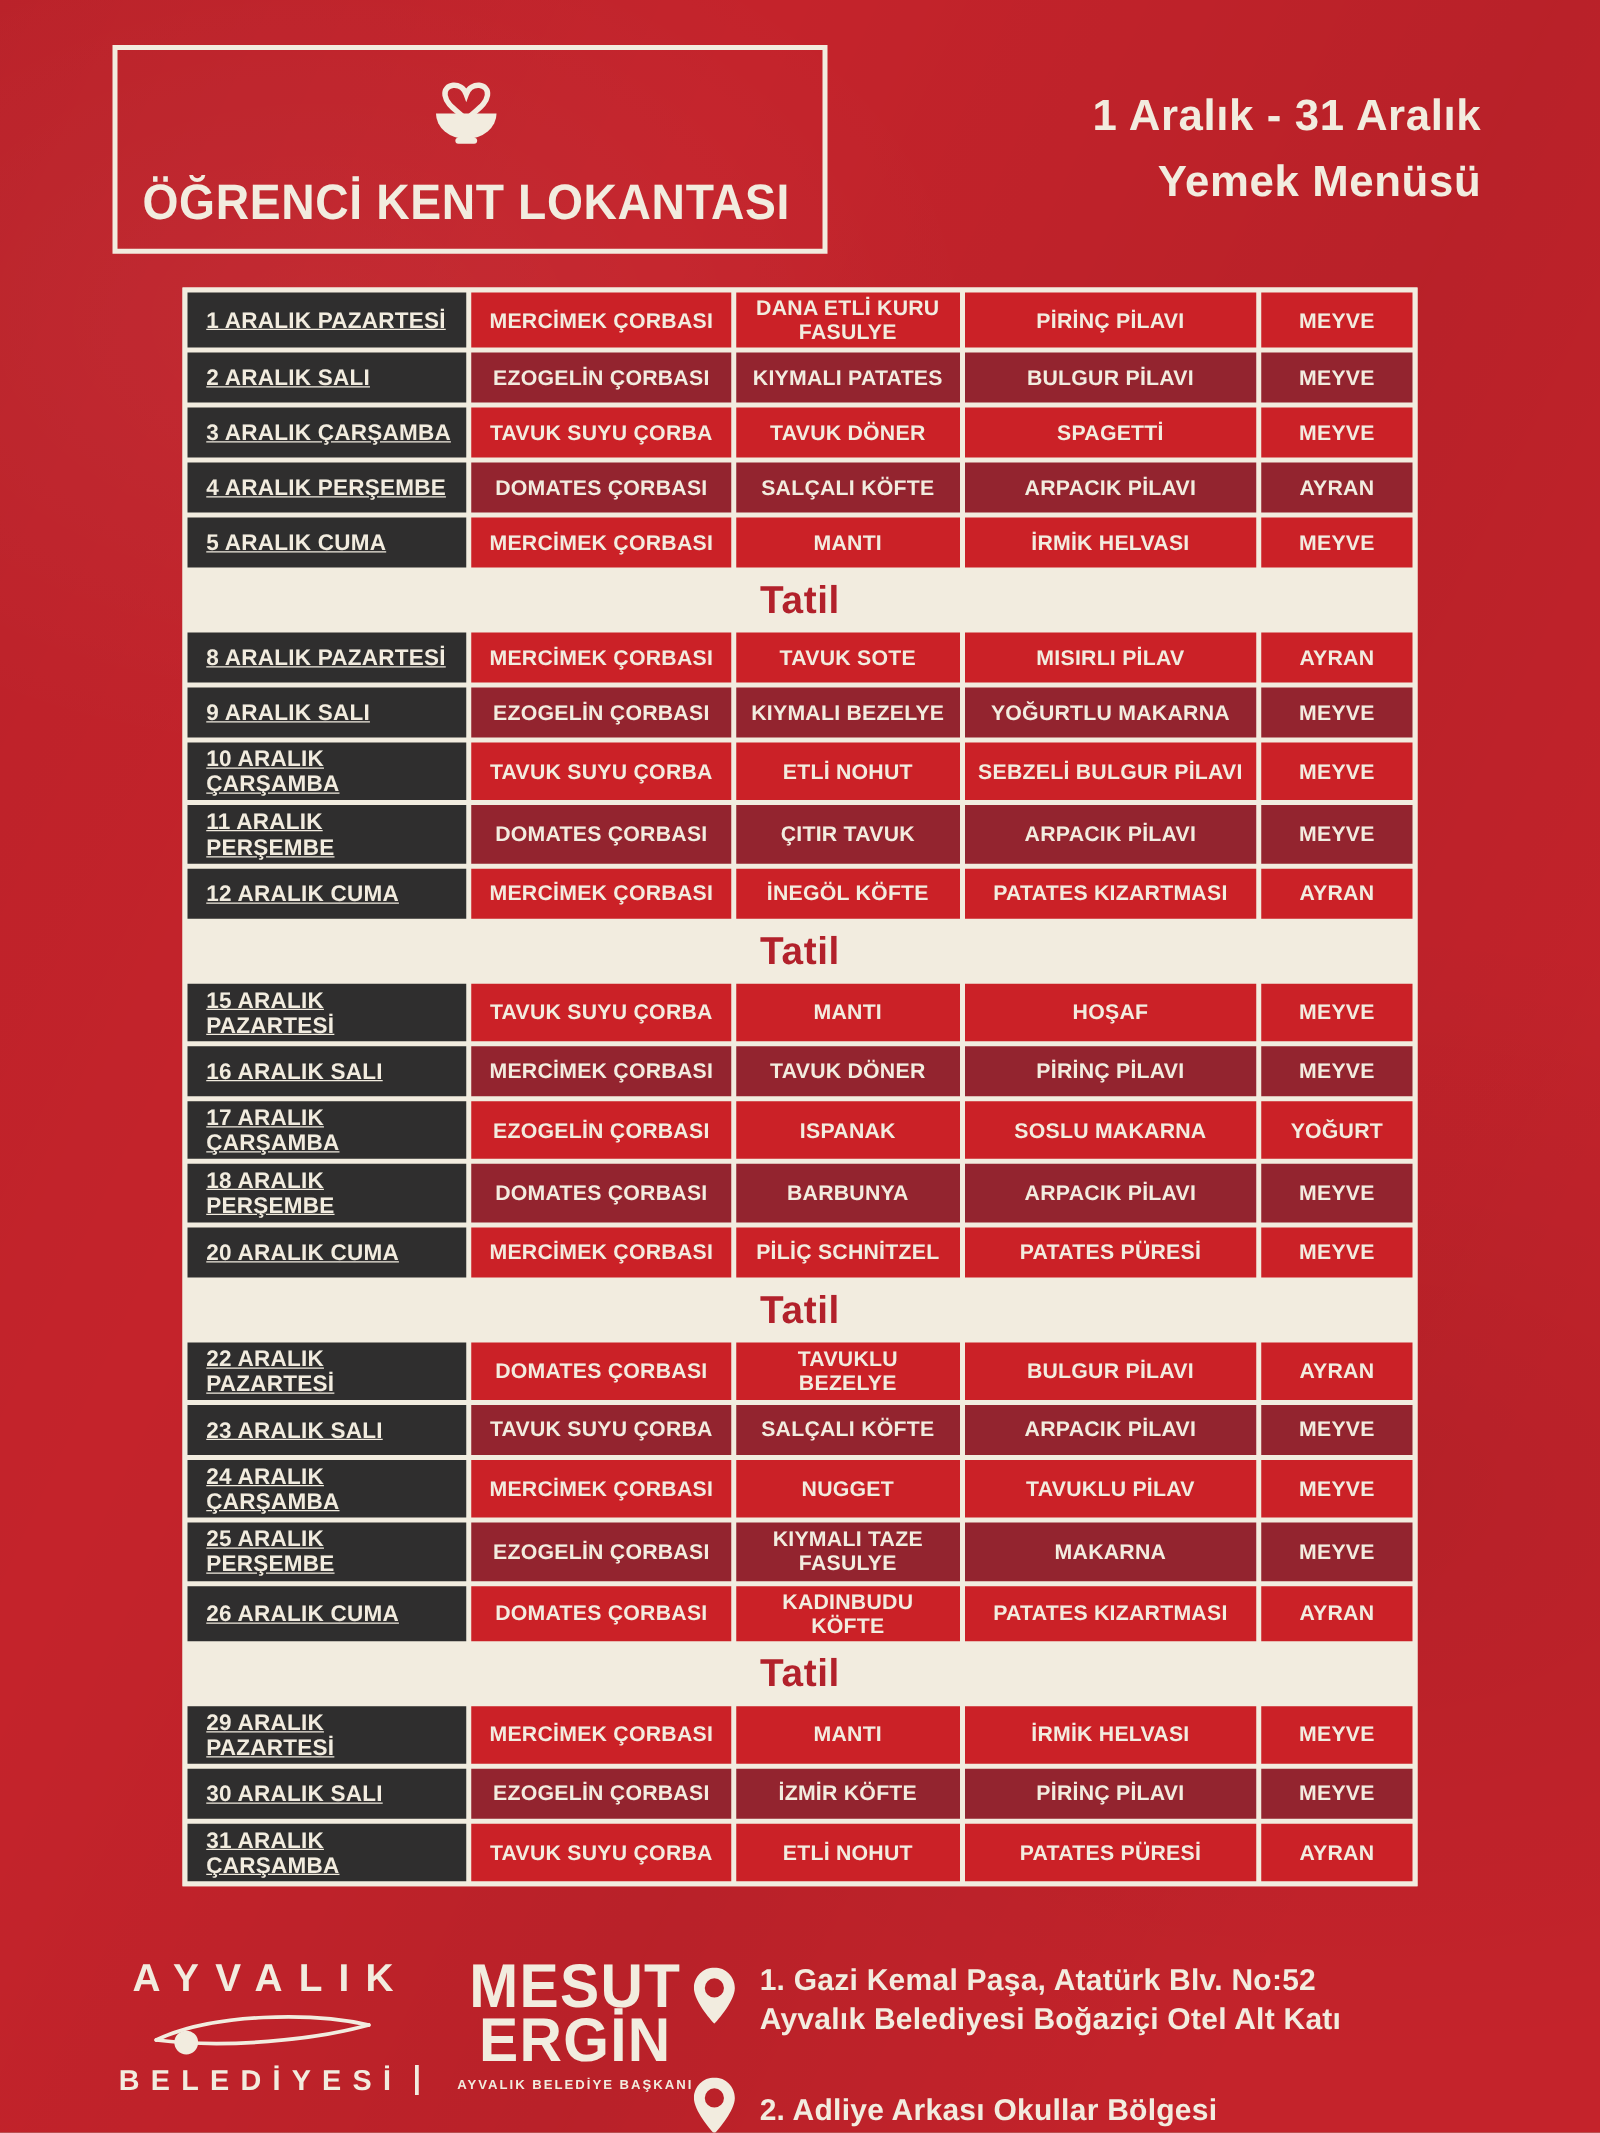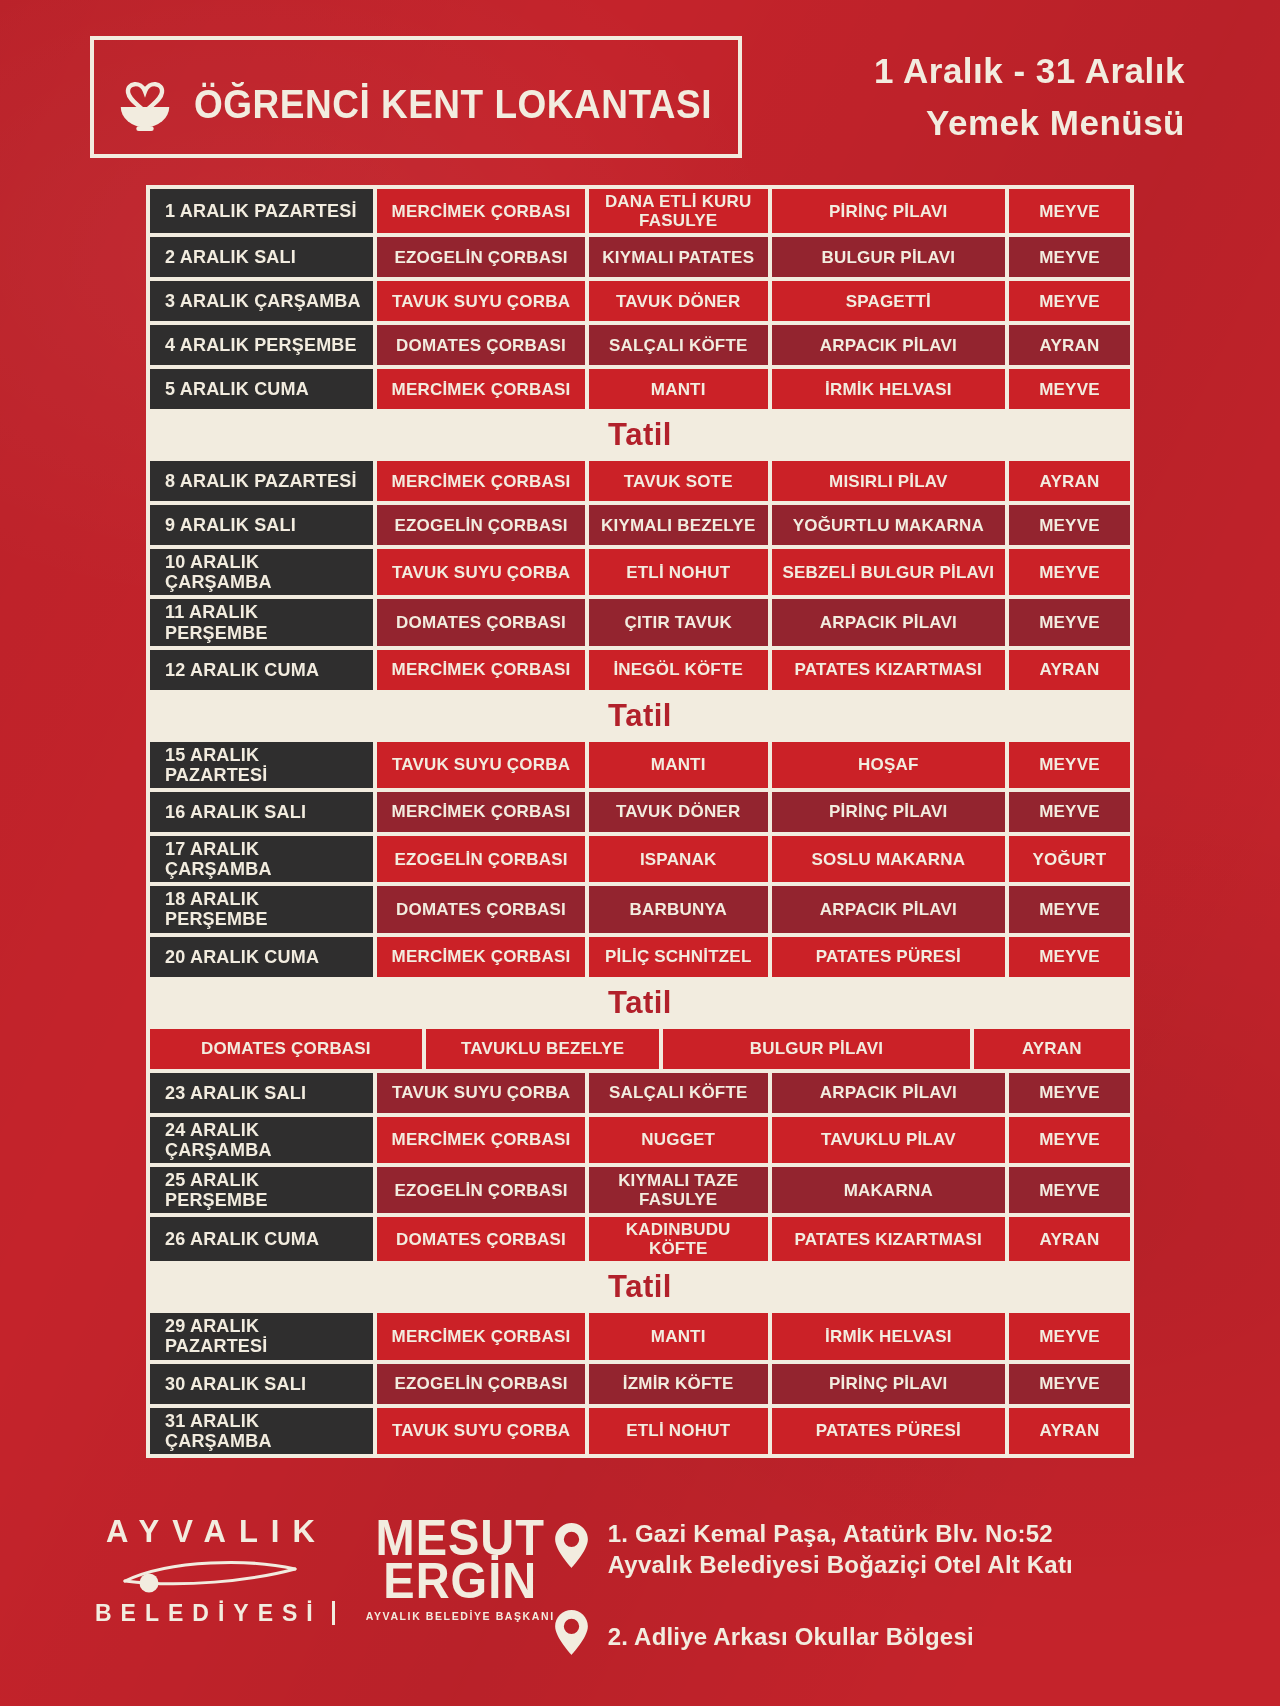--- a/index.html
+++ b/index.html
@@ -18,40 +18,40 @@
       radial-gradient(ellipse 900px 600px at 20% 15%, rgba(255,255,255,0.04), rgba(0,0,0,0) 60%),
       radial-gradient(ellipse 1000px 700px at 85% 70%, rgba(0,0,0,0.07), rgba(0,0,0,0) 65%),
       linear-gradient(115deg, rgba(0,0,0,0.05) 0%, rgba(0,0,0,0) 30%, rgba(0,0,0,0.06) 60%, rgba(0,0,0,0) 85%),
       var(--bg-red);
     overflow:hidden;
   }
   
   .header{display:flex;justify-content:space-between;align-items:center;padding:36px 95px 0 90px;}
   .logo-box{
     display:flex;align-items:center;gap:18px;
-    border:4px solid var(--cream);padding:32px 26px 16px 20px;
+    border:4px solid var(--cream);padding:16px 26px 16px 20px;flex-direction:column;
   }
   .brand-text{
     color:var(--cream);font-size:37px;font-weight:bold;letter-spacing:.5px;white-space:nowrap;
     transform:scaleY(1.08);
   }
   .header-title{text-align:right;color:var(--cream);font-weight:bold;font-size:35px;line-height:1.5;letter-spacing:.5px;}
   
   .menu-table{
     width:988px;margin:27px auto 0;
     display:flex;flex-direction:column;gap:4px;
     background:var(--cream);border:4px solid var(--cream);
   }
   .menu-row{display:flex;gap:4px;}
   .cell{
     min-height:40px;display:flex;align-items:center;justify-content:center;
     text-align:center;color:var(--cream);font-weight:bold;font-size:17px;line-height:1.12;
     padding:3px 8px;letter-spacing:.2px;
   }
-  .cell-date{flex:225 1 0;background:var(--charcoal);justify-content:flex-start;text-align:left;padding-left:15px;font-size:18px;}
+  .cell-date{flex:225 1 0;background:var(--charcoal);justify-content:flex-start;text-align:left;padding-left:15px;font-size:18px;text-decoration:underline;}
   .cell-soup{flex:215 1 0;}
   .cell-main{flex:183 1 0;}
   .cell-side{flex:244 1 0;}
   .cell-drink{flex:118 1 0;}
   .row-bright .cell-menu{background:var(--row-bright);}
   .row-dark .cell-menu{background:var(--row-dark);}
   .tatil-row{
     min-height:44px;display:flex;align-items:center;justify-content:center;
     background:var(--cream);color:var(--holiday-red);
     font-size:31px;font-weight:bold;letter-spacing:.5px;
@@ -196,20 +196,21 @@
       </div>
       <div class="menu-row row-bright">
         <div class="cell cell-date">20 ARALIK CUMA</div>
         <div class="cell cell-menu cell-soup">MERCİMEK ÇORBASI</div>
         <div class="cell cell-menu cell-main">PİLİÇ SCHNİTZEL</div>
         <div class="cell cell-menu cell-side">PATATES PÜRESİ</div>
         <div class="cell cell-menu cell-drink">MEYVE</div>
       </div>
       <div class="tatil-row">Tatil</div>
       <div class="menu-row row-bright">
+        <div class="cell cell-date">22 ARALIK PAZARTESİ</div>
         <div class="cell cell-menu cell-soup">DOMATES ÇORBASI</div>
         <div class="cell cell-menu cell-main">TAVUKLU BEZELYE</div>
         <div class="cell cell-menu cell-side">BULGUR PİLAVI</div>
         <div class="cell cell-menu cell-drink">AYRAN</div>
       </div>
       <div class="menu-row row-dark">
         <div class="cell cell-date">23 ARALIK SALI</div>
         <div class="cell cell-menu cell-soup">TAVUK SUYU ÇORBA</div>
         <div class="cell cell-menu cell-main">SALÇALI KÖFTE</div>
         <div class="cell cell-menu cell-side">ARPACIK PİLAVI</div>

